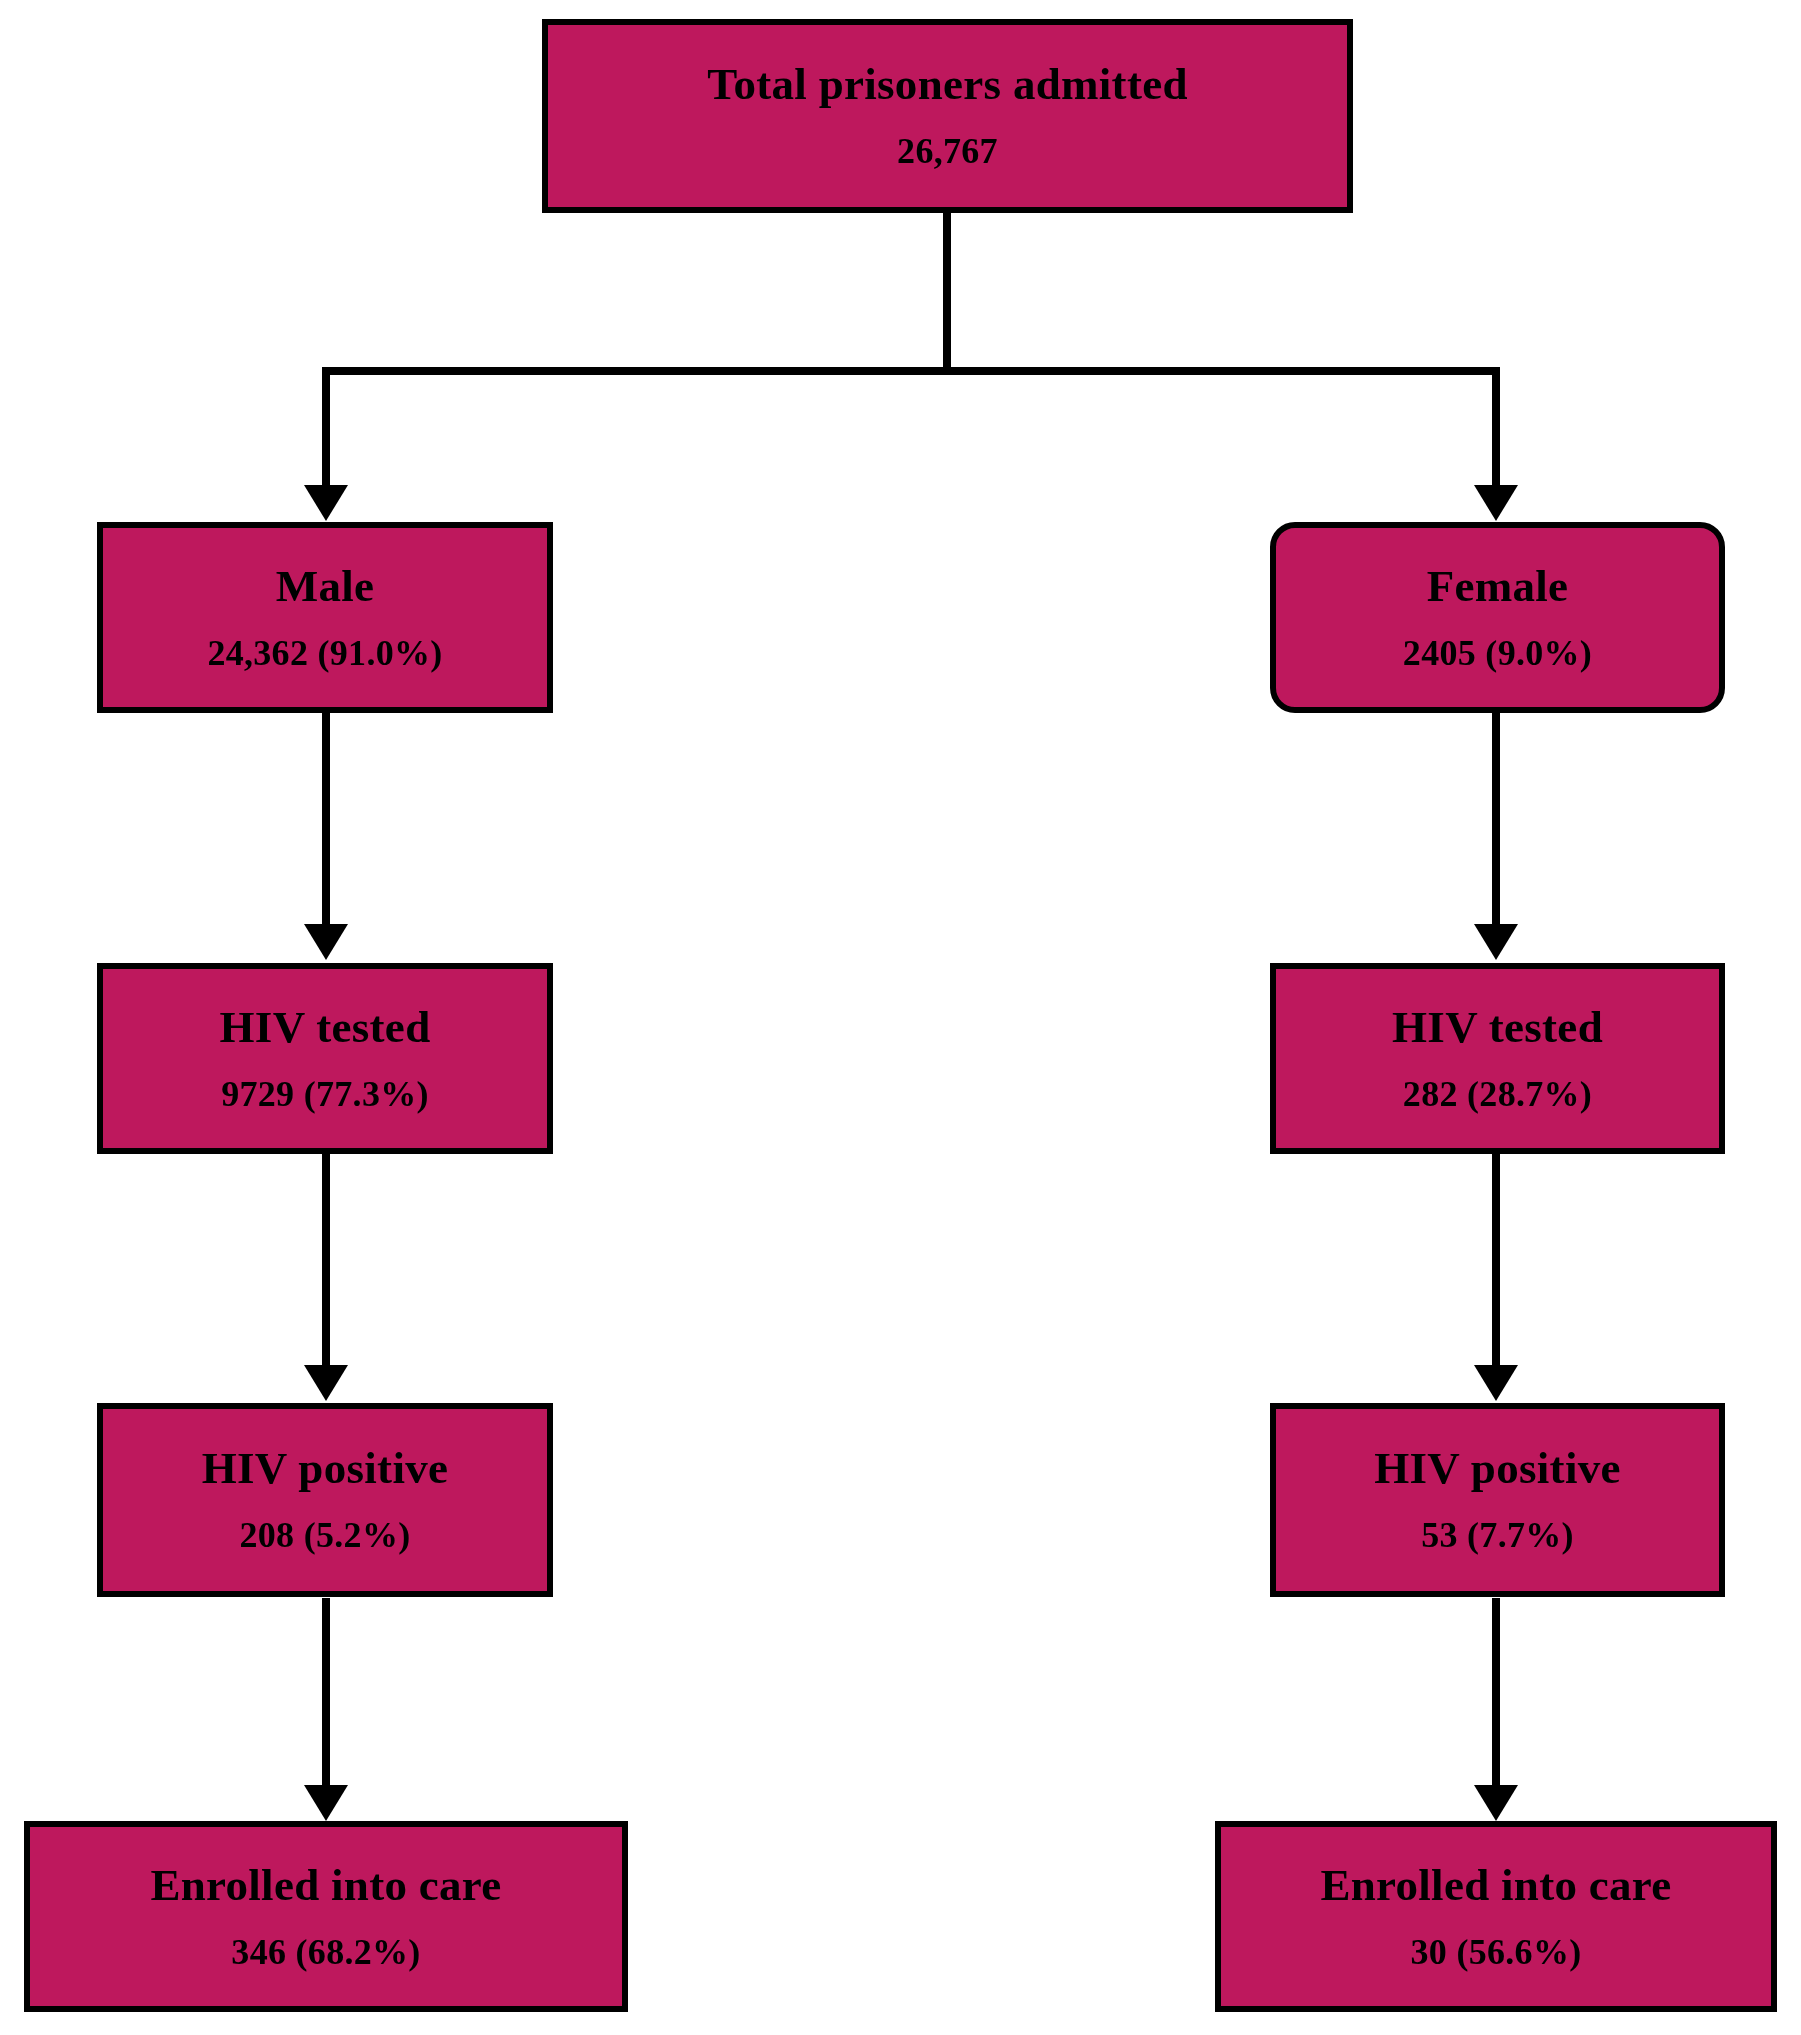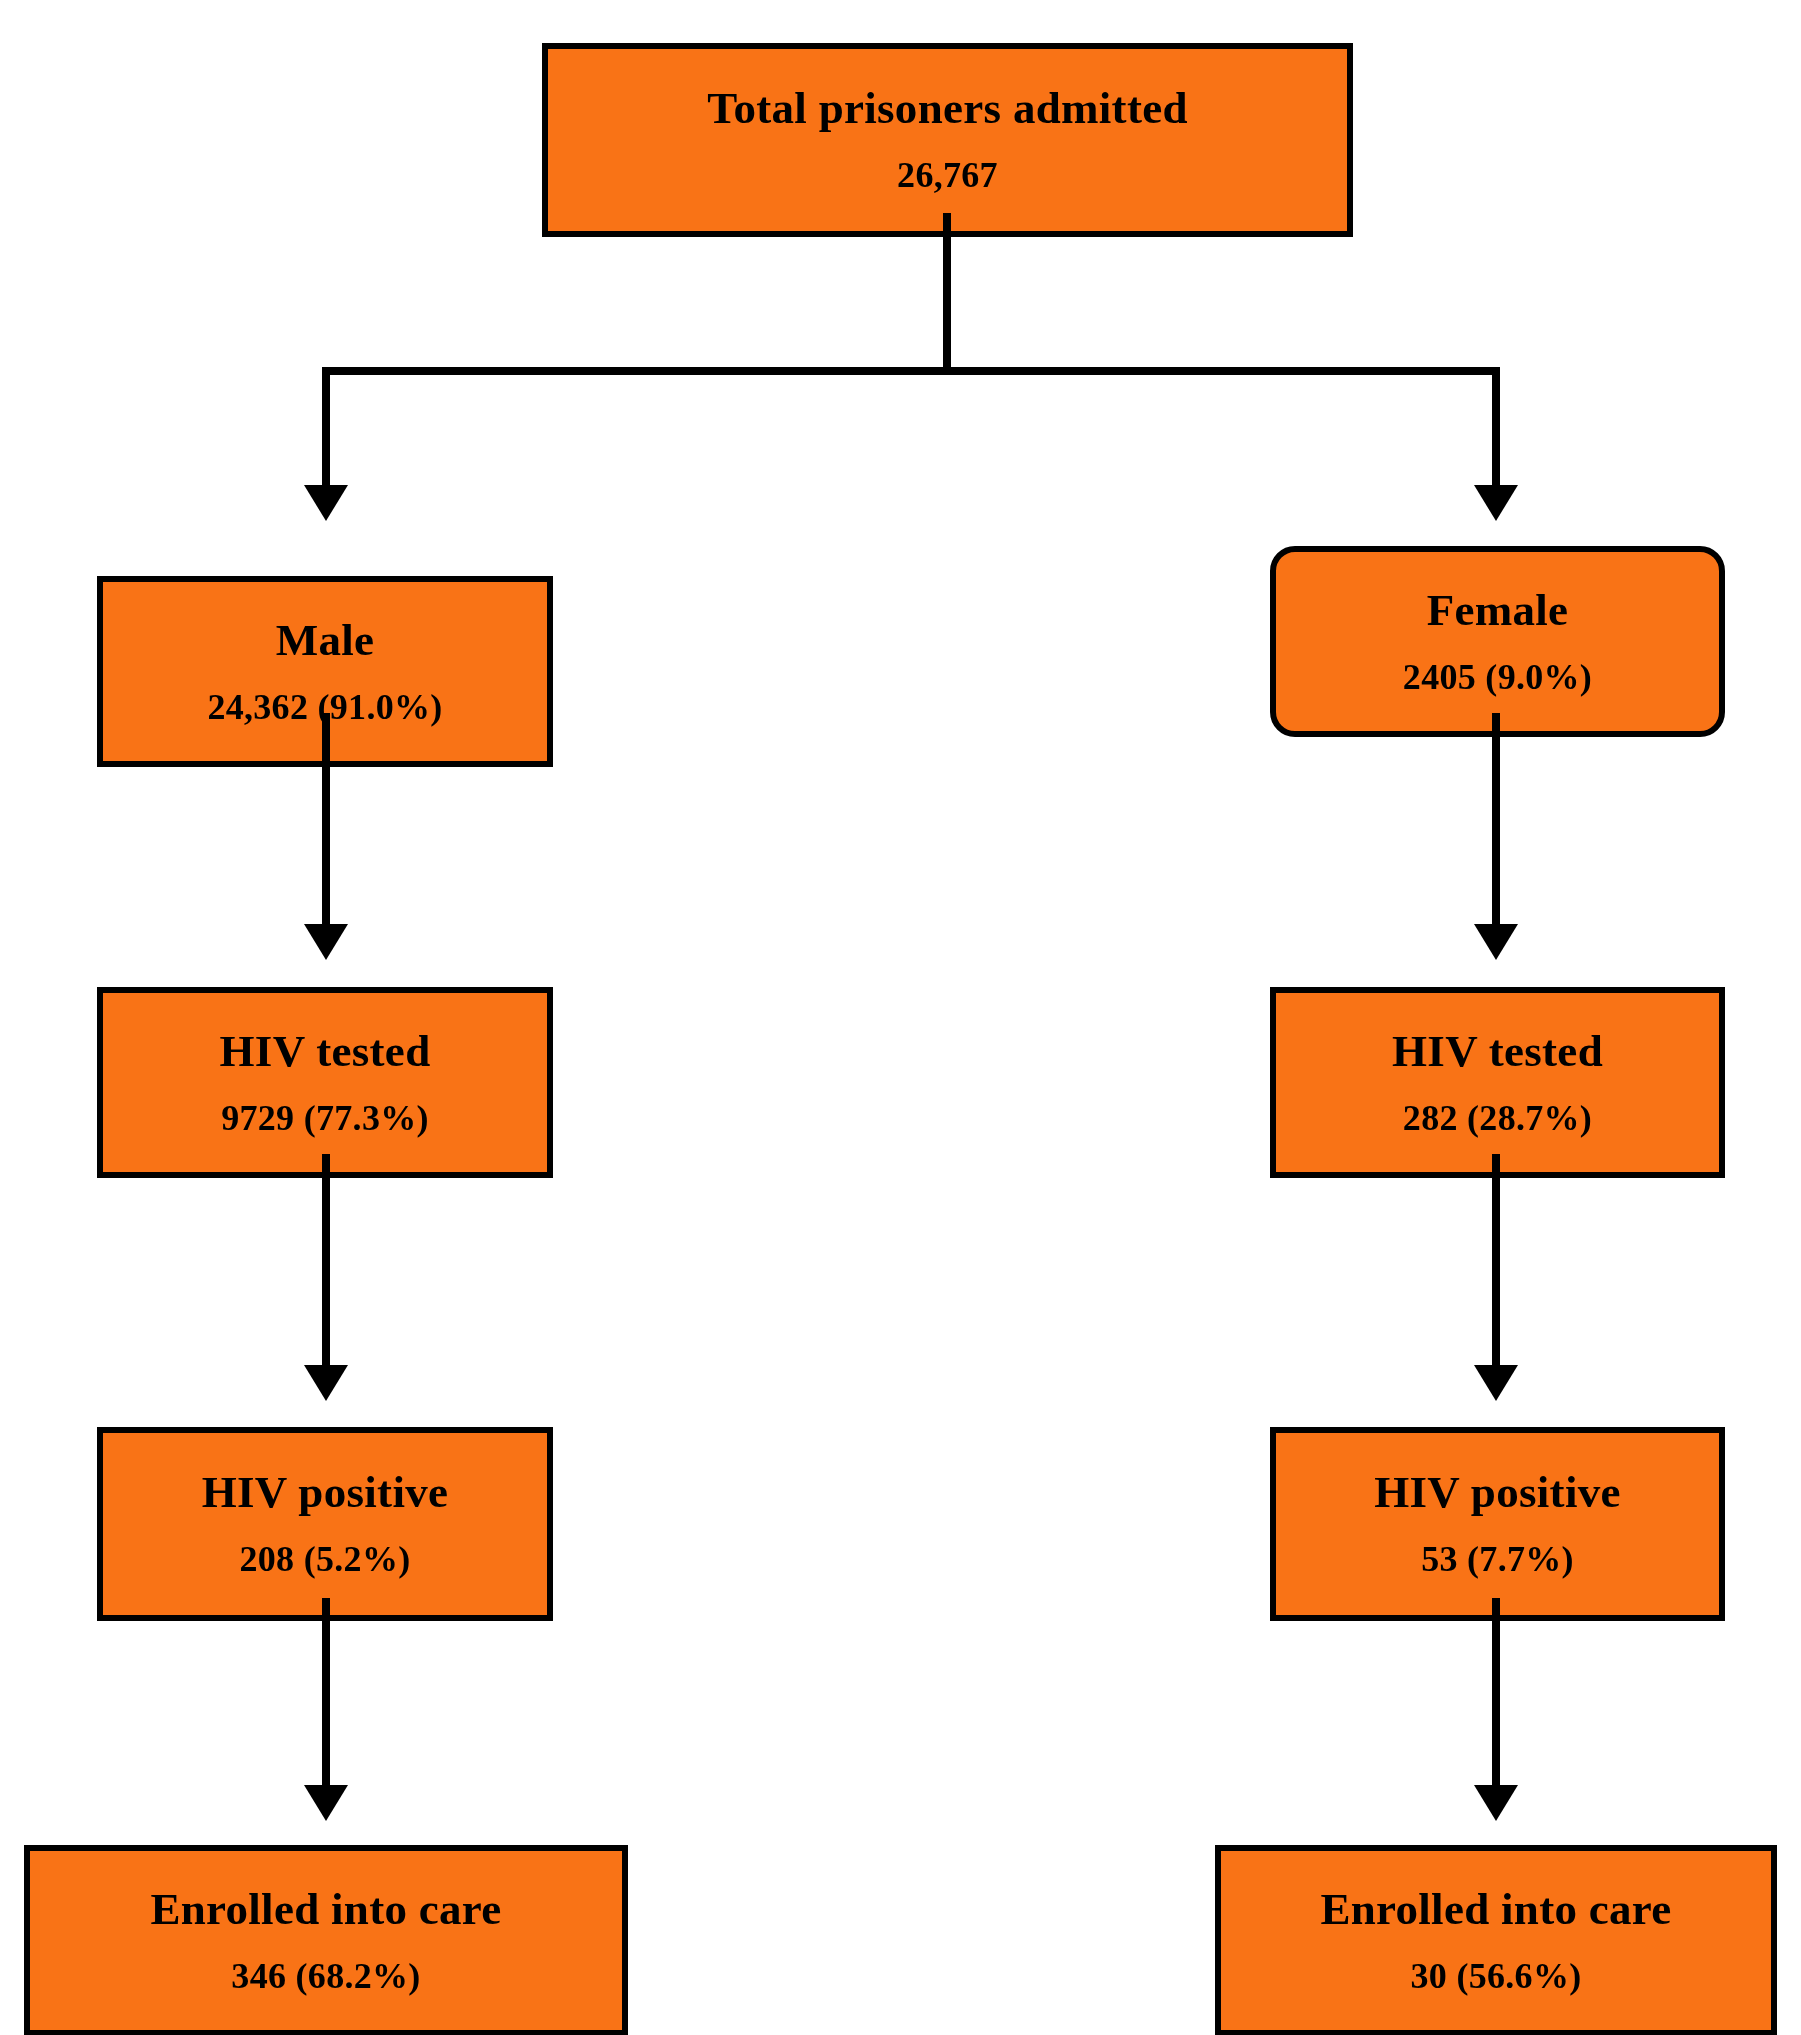--- a/index.html
+++ b/index.html
@@ -12,44 +12,43 @@
     width: 1802px;
     height: 2035px;
     background: #ffffff;
     overflow: hidden;
     font-family: "Liberation Serif", "DejaVu Serif", serif;
   }
   .node {
     position: absolute;
     box-sizing: border-box;
     border: 6.4px solid #000000;
-    background: #f97316;
+    background: #be185d;
     display: flex;
     flex-direction: column;
     align-items: center;
     justify-content: center;
     text-align: center;
     color: #000000;
     font-weight: bold;
     line-height: 1.15;
-    margin-top: 24px;
   }
   .node .line1 {
     font-size: 45px;
     letter-spacing: 0.3px;
     margin-bottom: 20px;
   }
   .node .line2 {
     font-size: 36px;
     letter-spacing: 0.3px;
   }
   
   #node-root   { left: 542px;  top: 18.6px;   width: 811px; height: 194px; }
   
-  #node-male   { left: 97px;  top: 552px;  width: 456px;  height: 191px; }
+  #node-male   { left: 97px;  top: 522px;  width: 456px;  height: 191px; }
   #node-female { left: 1270px; top: 522px;  width: 455px;  height: 191px; border-radius: 25px; }
   
   #node-male-tested   { left: 97px;  top: 963px; width: 456px; height: 191px; }
   #node-female-tested { left: 1270px; top: 963px; width: 455px; height: 191px; }
   
   #node-male-positive   { left: 97px;  top: 1403px; width: 456px; height: 194px; }
   #node-female-positive { left: 1270px; top: 1403px; width: 455px; height: 194px; }
   
   #node-male-enrolled   { left: 24px;   top: 1821px; width: 604px; height: 191px; }
   #node-female-enrolled { left: 1215px; top: 1821px; width: 562px;  height: 191px; }

